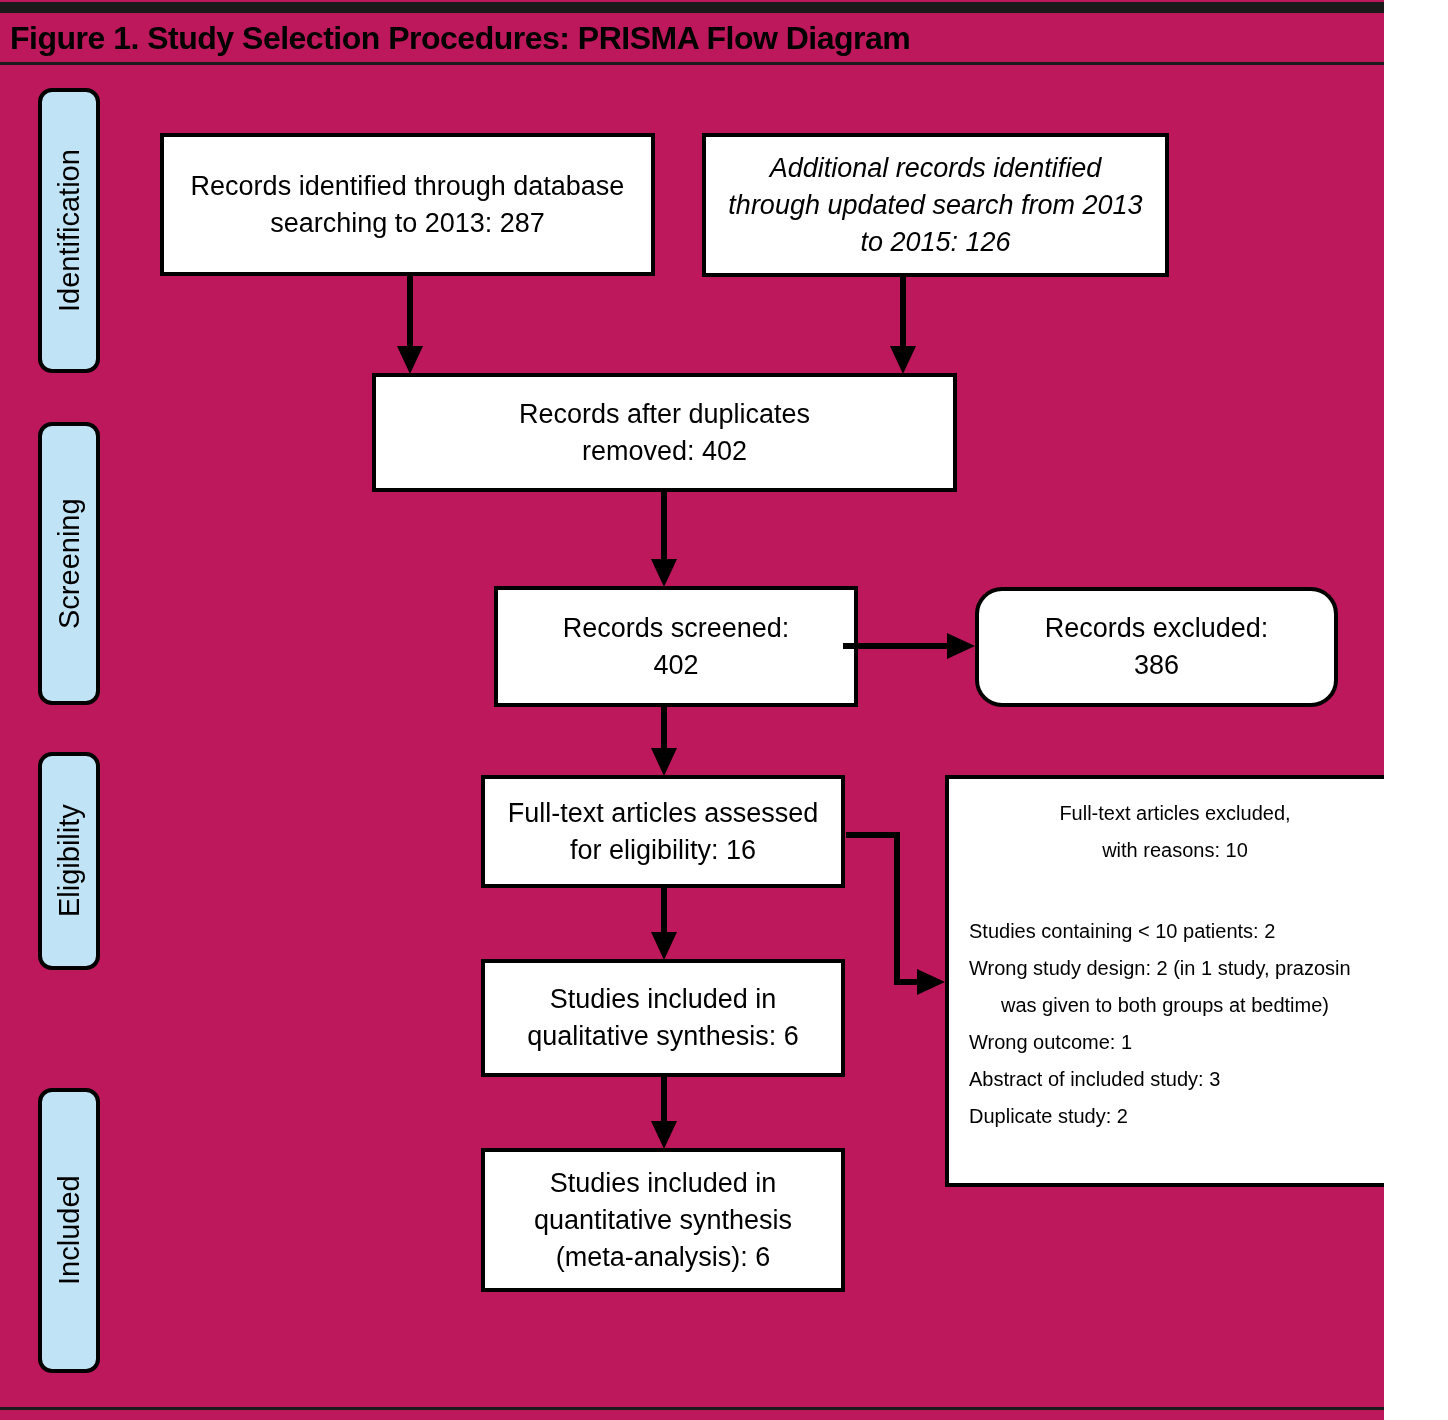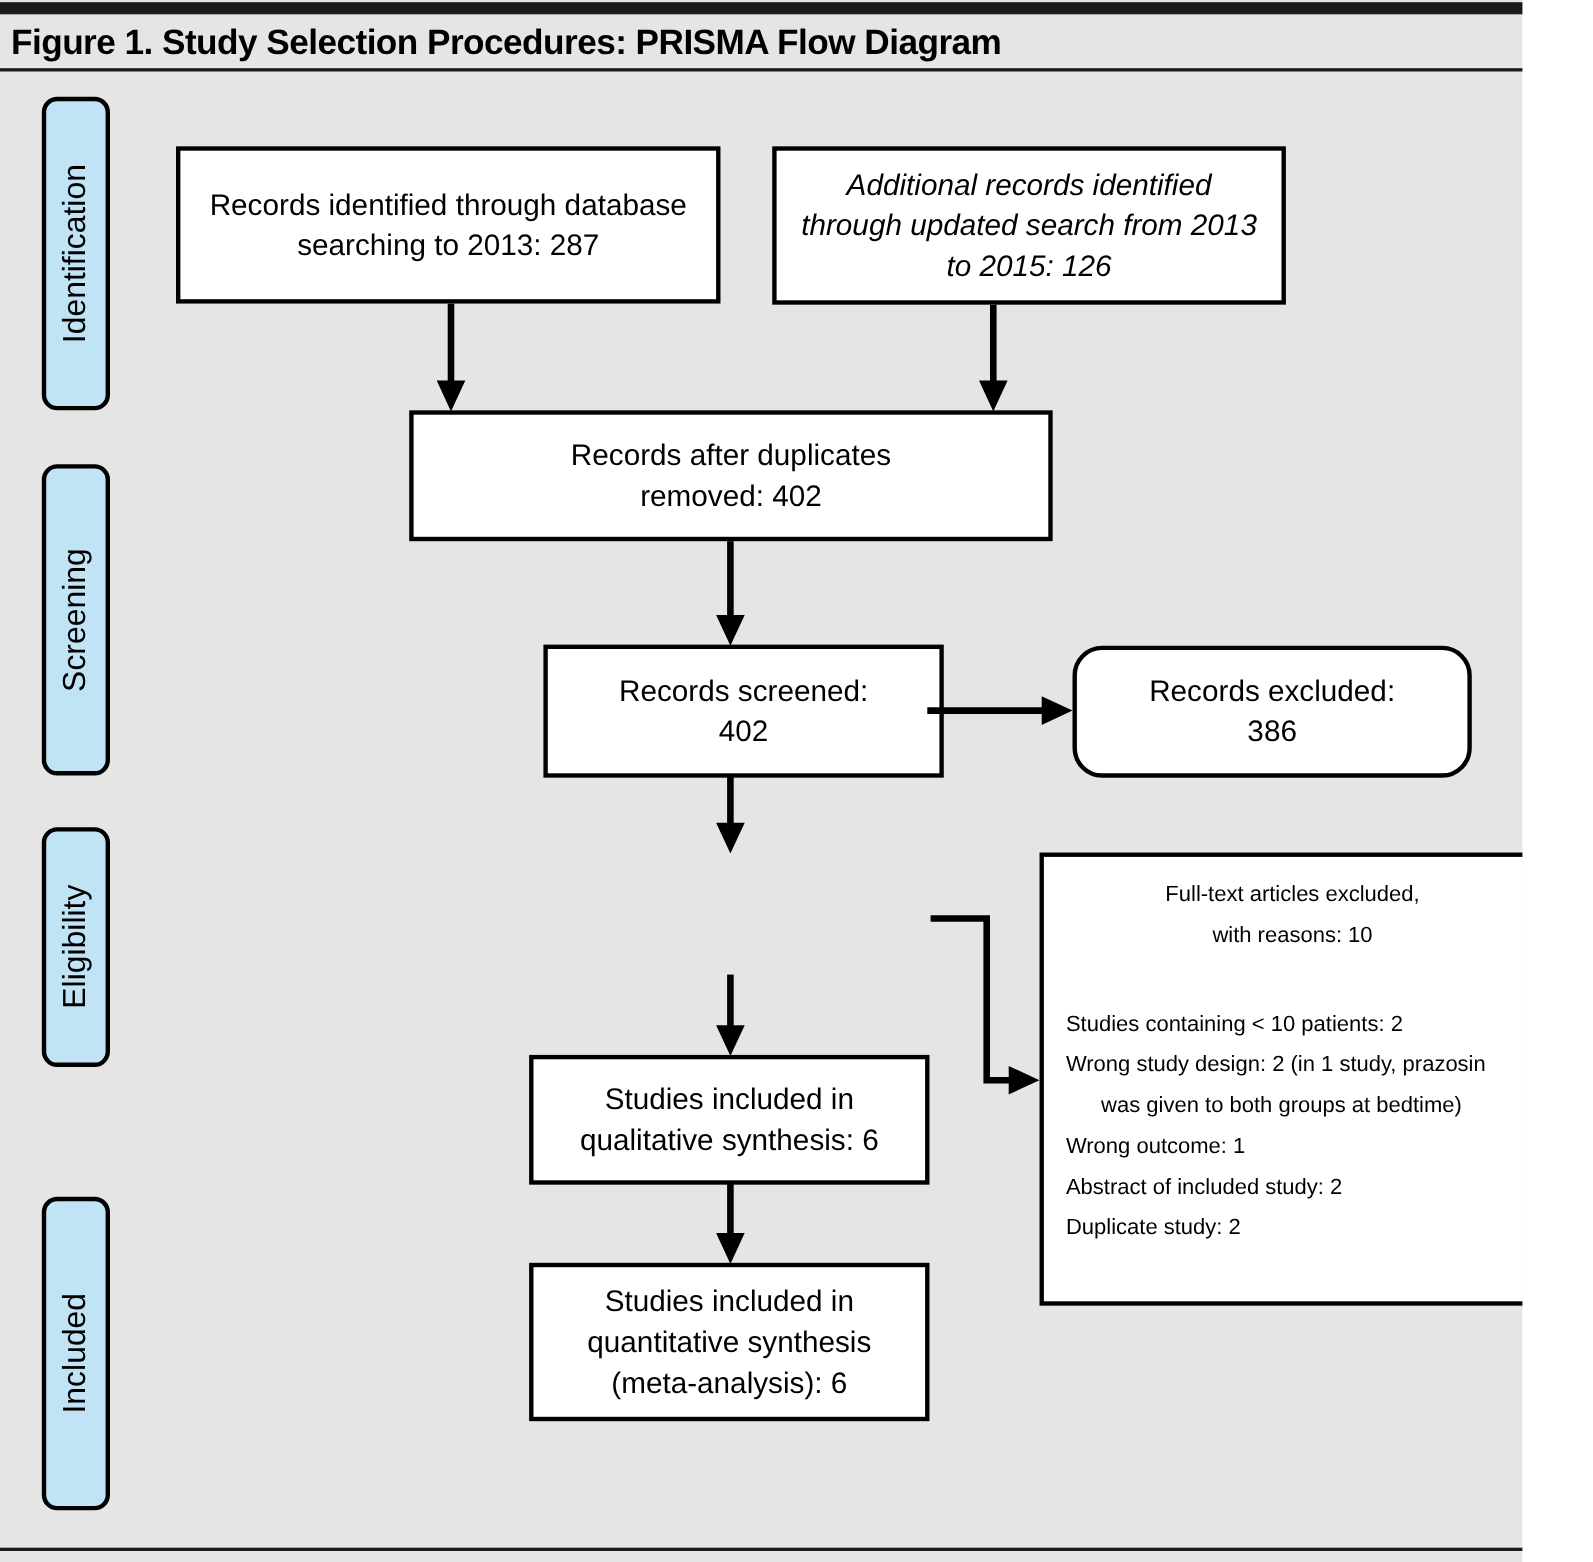--- a/index.html
+++ b/index.html
@@ -10,21 +10,21 @@
   *{ box-sizing:border-box; margin:0; padding:0; }
   body{
     background:#ffffff;
     font-family:"Liberation Sans", sans-serif;
     color:#000;
   }
   .canvas{
     position:relative;
     width:1384px;
     height:1420px;
-    background:#e5e5e5;
+    background:#be185d;
     overflow:hidden;
   }
   
   .top-bar{
     position:absolute; left:0; top:2px; width:1448px; height:11px;
     background:var(--rule-color);
   }
   .figure-title{
     position:absolute; left:10px; top:20px; width:1430px;
     font-size:32px; font-weight:bold; letter-spacing:-0.5px;
@@ -108,34 +108,36 @@
 searching to 2013: 287</div>
   <div class="node" style="left:702px; top:133px; width:467px; height:144px;font-style:italic;">Additional records identified
 through updated search from 2013
 to 2015: 126</div>
   <div class="node" style="left:372px; top:373px; width:585px; height:119px;">Records after duplicates
 removed: 402</div>
   <div class="node" style="left:481px; top:586px; width:364px; height:121px;margin-left:13px;">Records screened:
 402</div>
   <div class="node" style="left:975px; top:587px; width:363px; height:120px;border-radius:27px;">Records excluded:
 386</div>
+  <div class="node" style="left:481px; top:775px; width:364px; height:113px;">Full-text articles assessed
+for eligibility: 16</div>
   <div class="node" style="left:481px; top:959px; width:364px; height:118px;">Studies included in
 qualitative synthesis: 6</div>
   <div class="node" style="left:481px; top:1148px;width:364px; height:144px;">Studies included in
 quantitative synthesis
 (meta-analysis): 6</div>
 
   <div class="reasons" style="left:945px; top:775px; width:460px; height:412px;">
     <div class="reasons-header">Full-text articles excluded,
 with reasons: 10</div>
     <div class="reasons-list">
       <div class="reason">Studies containing &lt; 10 patients: 2</div>
       <div class="reason">Wrong study design: 2 (in 1 study, prazosin was given to both groups at bedtime)</div>
       <div class="reason">Wrong outcome: 1</div>
-      <div class="reason">Abstract of included study: 2</div>
+      <div class="reason">Abstract of included study: 3</div>
       <div class="reason">Duplicate study: 2</div>
     </div>
   </div>
 
   <svg class="arrows" width="1448" height="1420" viewBox="0 0 1448 1420">
     <g>
       <path class="shaft" d="M410,276 L410,350"></path>
       <polygon class="head" points="397,346 423,346 410,374"></polygon>
     </g>
     <g>

